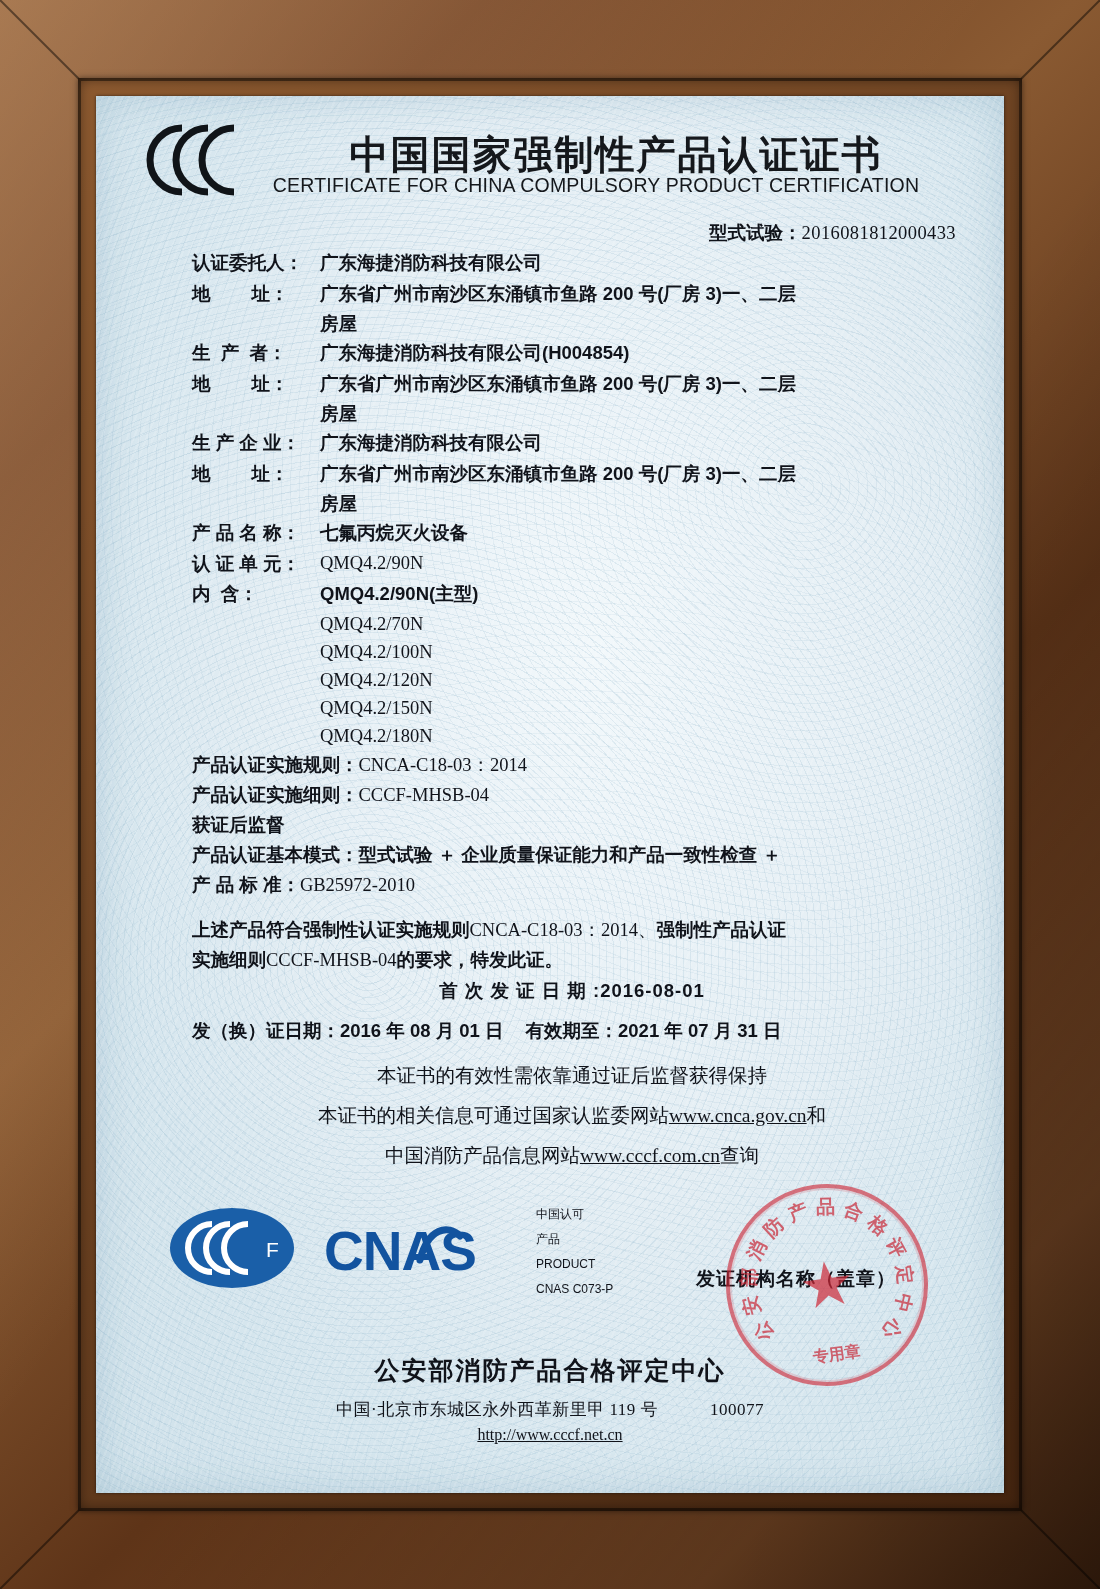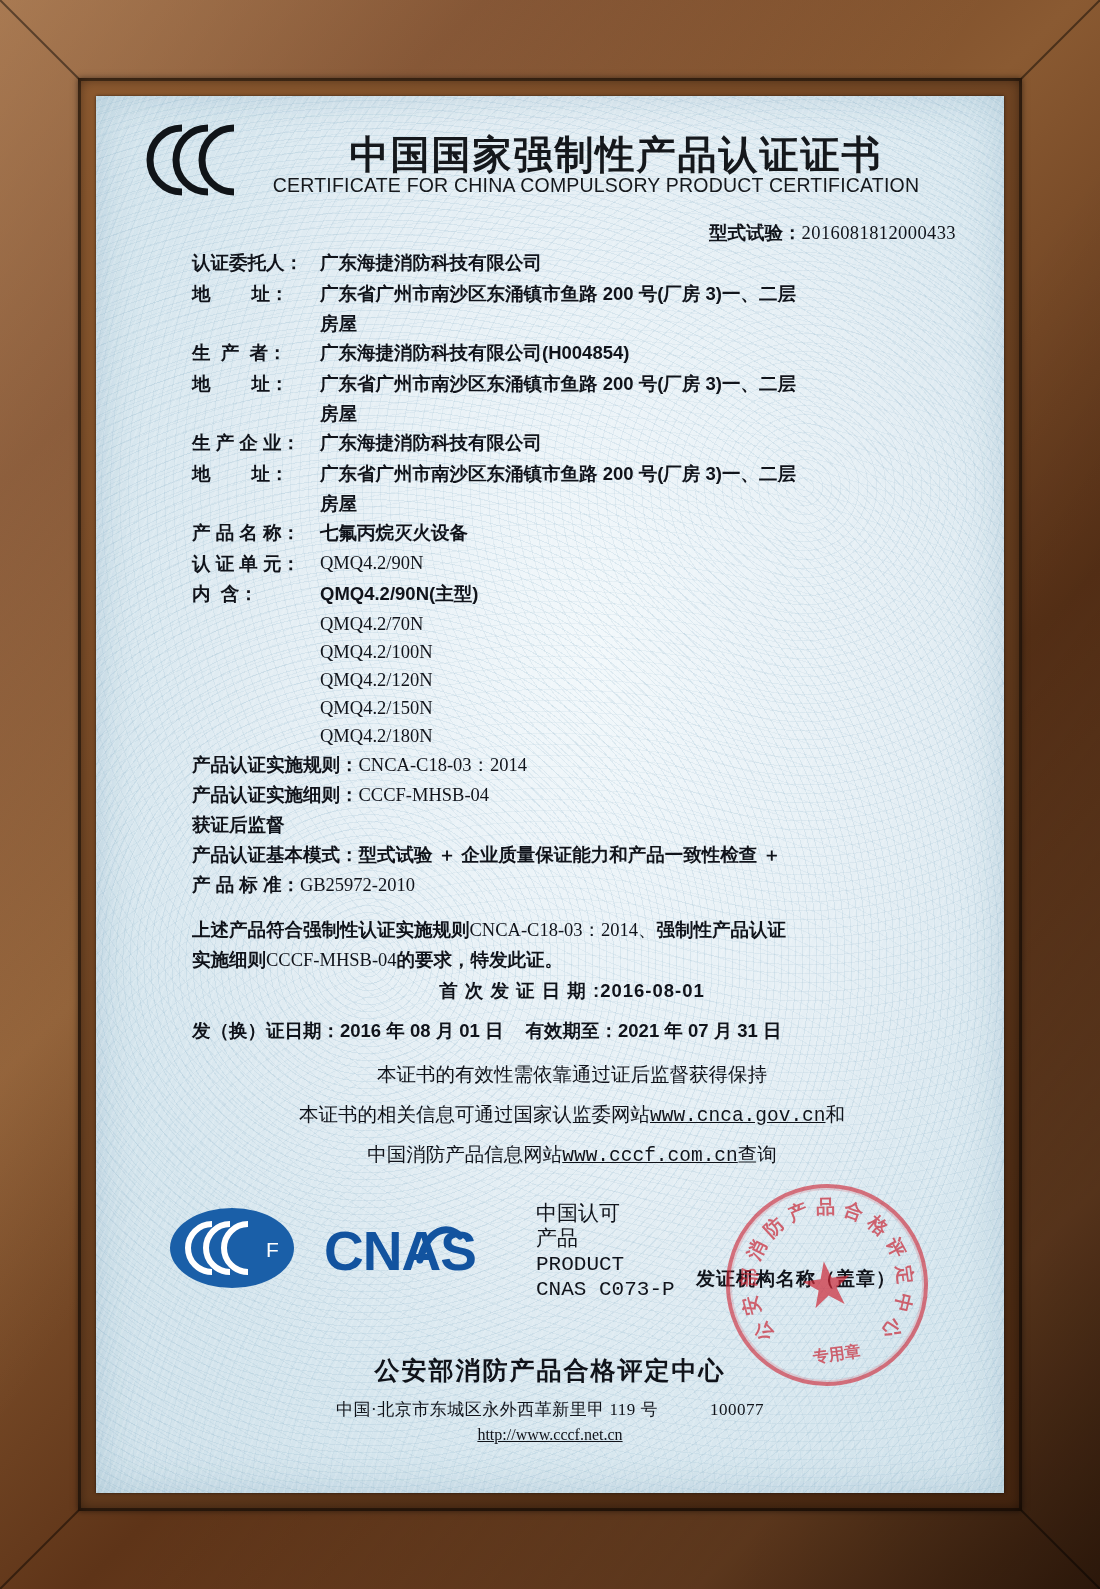--- a/index.html
+++ b/index.html
@@ -196,43 +196,43 @@
   .issue-line .sp { display: inline-block; width: 22px; }
 
   
   .notes {
     position: absolute;
     left: 96px; top: 960px;
     width: 760px;
     text-align: center;
   }
   .note {
-    font-family: Liberation Mono, monospace;
+    font-family: Liberation Serif, serif;
     font-size: 19.5px;
     color: #10131a;
     line-height: 40px;
   }
   .note u { text-decoration: underline; }
 
   
   .cccf-mark {
     position: absolute;
     left: 72px; top: 1108px;
     width: 128px; height: 88px;
   }
   .cnas-mark {
     position: absolute;
     left: 228px; top: 1118px;
     width: 200px; height: 74px;
   }
   .cnas-text {
     position: absolute;
     left: 440px; top: 1106px;
-    font-family: Liberation Mono, monospace;
-    font-size: 21px;
+    font-family: Liberation Sans, sans-serif;
+    font-size: 12px;
     line-height: 25px;
     color: #10131a;
   }
   .issuer-label {
     position: absolute;
     left: 600px; top: 1170px;
     font-family: "Liberation Sans", sans-serif;
     font-weight: bold;
     font-size: 19px;
     color: #10131a;

